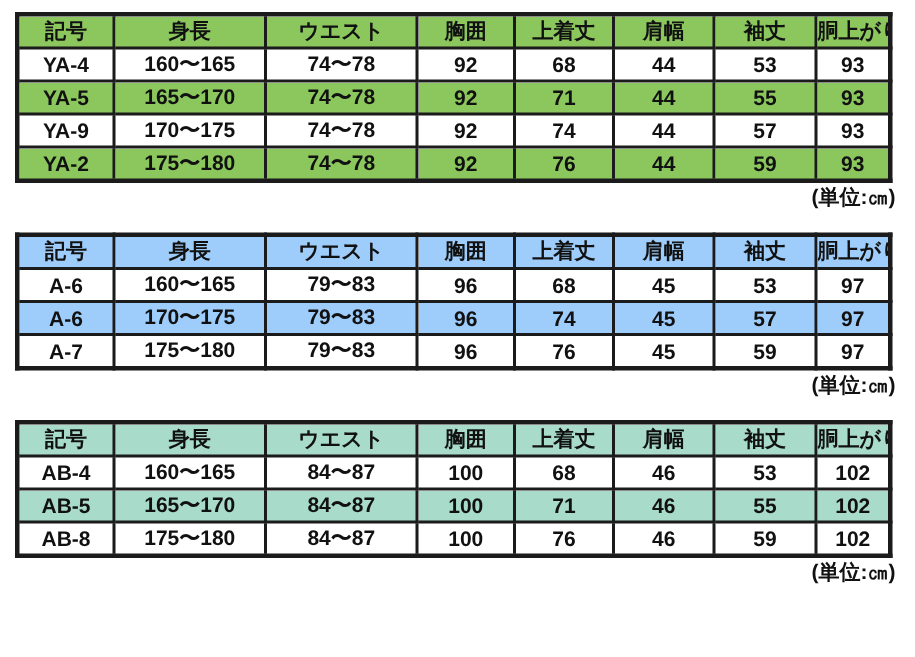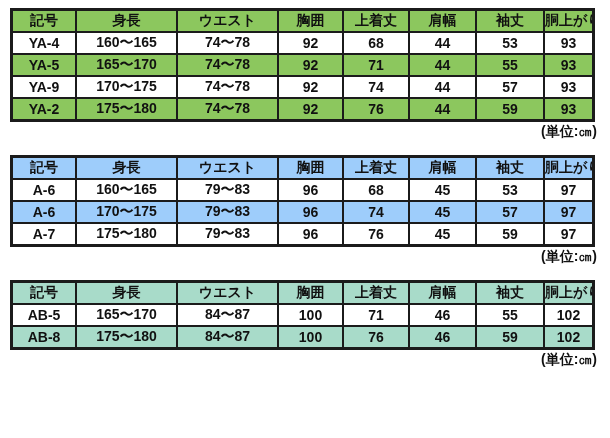--- a/index.html
+++ b/index.html
@@ -184,20 +184,30 @@
             <th>ウエスト</th>
             <th>胸囲</th>
             <th>上着丈</th>
             <th>肩幅</th>
             <th>袖丈</th>
             <th>胴上がり</th>
           </tr>
         </thead>
         <tbody>
           <tr>
+            <td>AB-4</td>
+            <td>160〜165</td>
+            <td>84〜87</td>
+            <td>100</td>
+            <td>68</td>
+            <td>46</td>
+            <td>53</td>
+            <td>102</td>
+          </tr>
+          <tr>
             <td>AB-5</td>
             <td>165〜170</td>
             <td>84〜87</td>
             <td>100</td>
             <td>71</td>
             <td>46</td>
             <td>55</td>
             <td>102</td>
           </tr>
           <tr>

